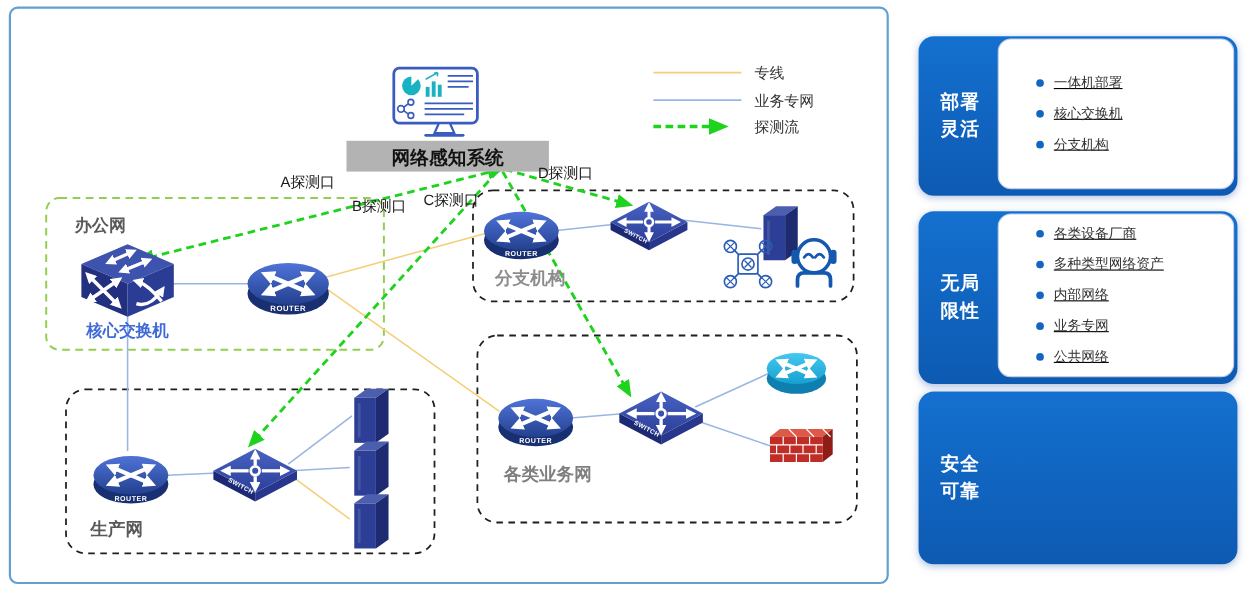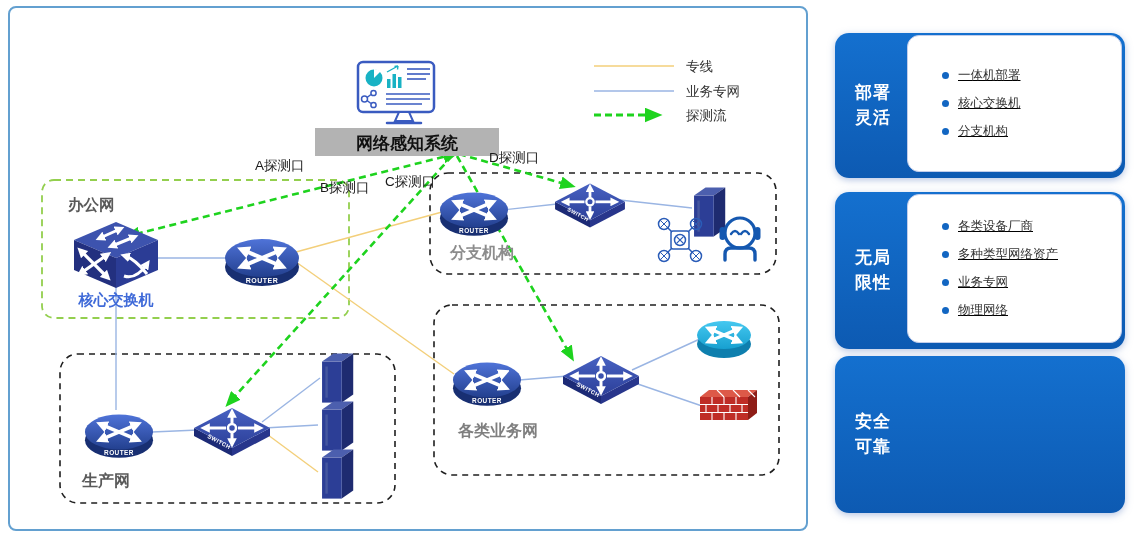--- a/index.html
+++ b/index.html
@@ -298,25 +298,29 @@
       <li>
           <span class="dot"></span>
           <span>各类设备厂商</span>
         </li>
       <li>
           <span class="dot"></span>
           <span>多种类型网络资产</span>
         </li>
       <li>
           <span class="dot"></span>
+          <span>内部网络</span>
+        </li>
+      <li>
+          <span class="dot"></span>
           <span>业务专网</span>
         </li>
       <li>
           <span class="dot"></span>
-          <span>物理网络</span>
+          <span>公共网络</span>
         </li>
     </ul>
   </div>
 </div>
 
 <div class="feature" style="top:356px;height:157px;">
   <div class="feature-tab">
     <div>安全</div>
     <div>可靠</div>
   </div>

